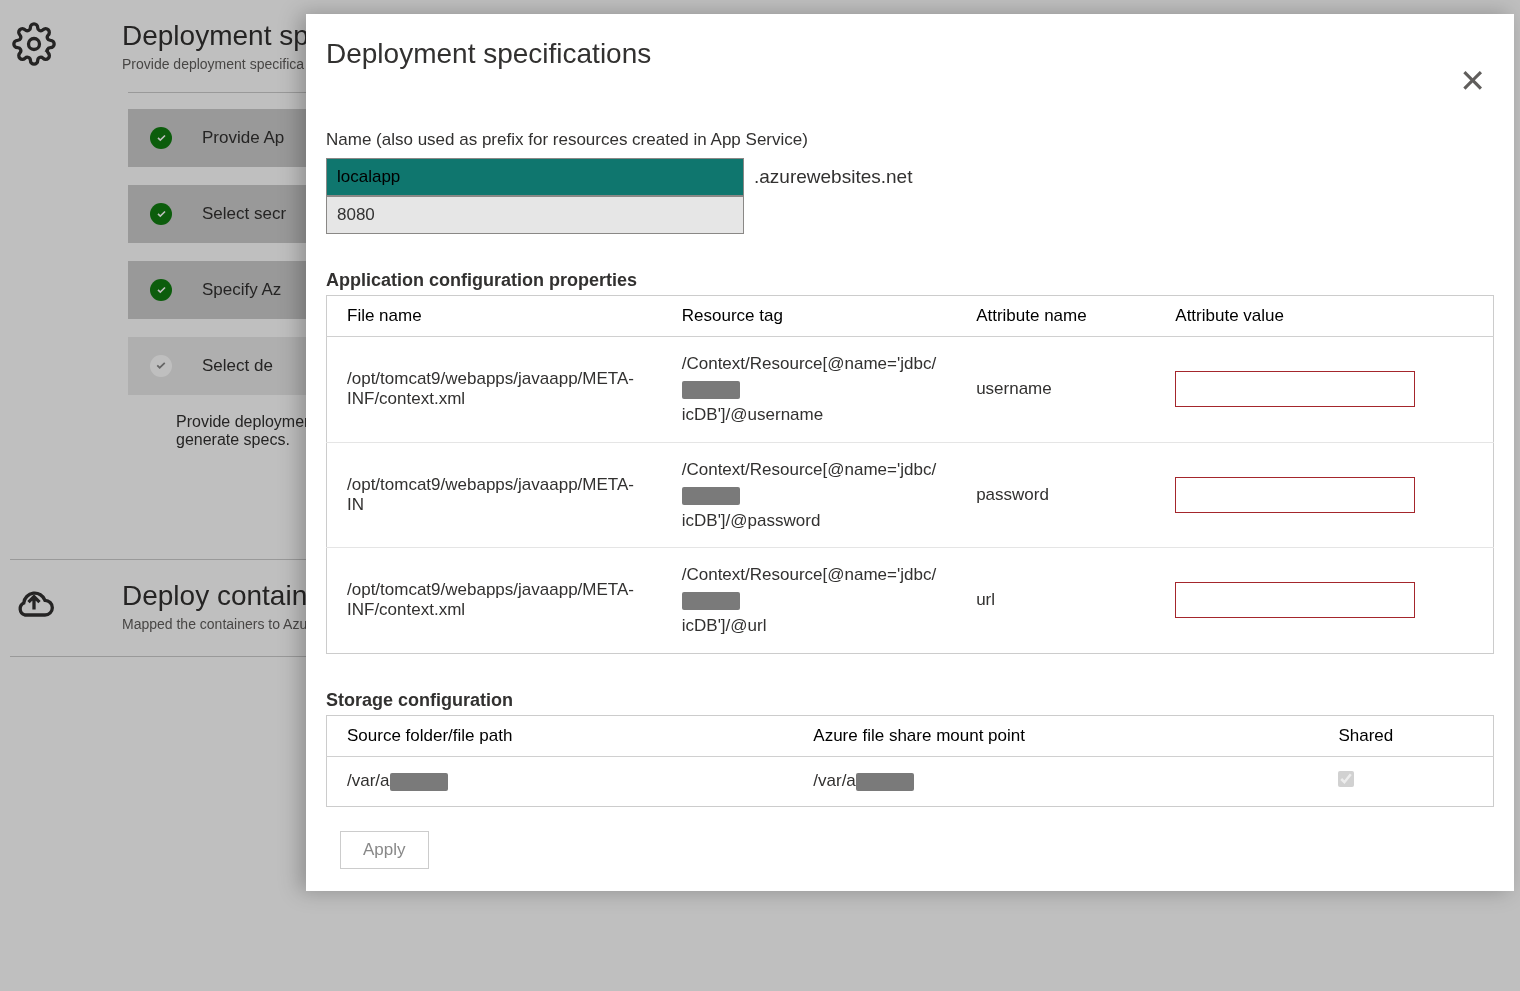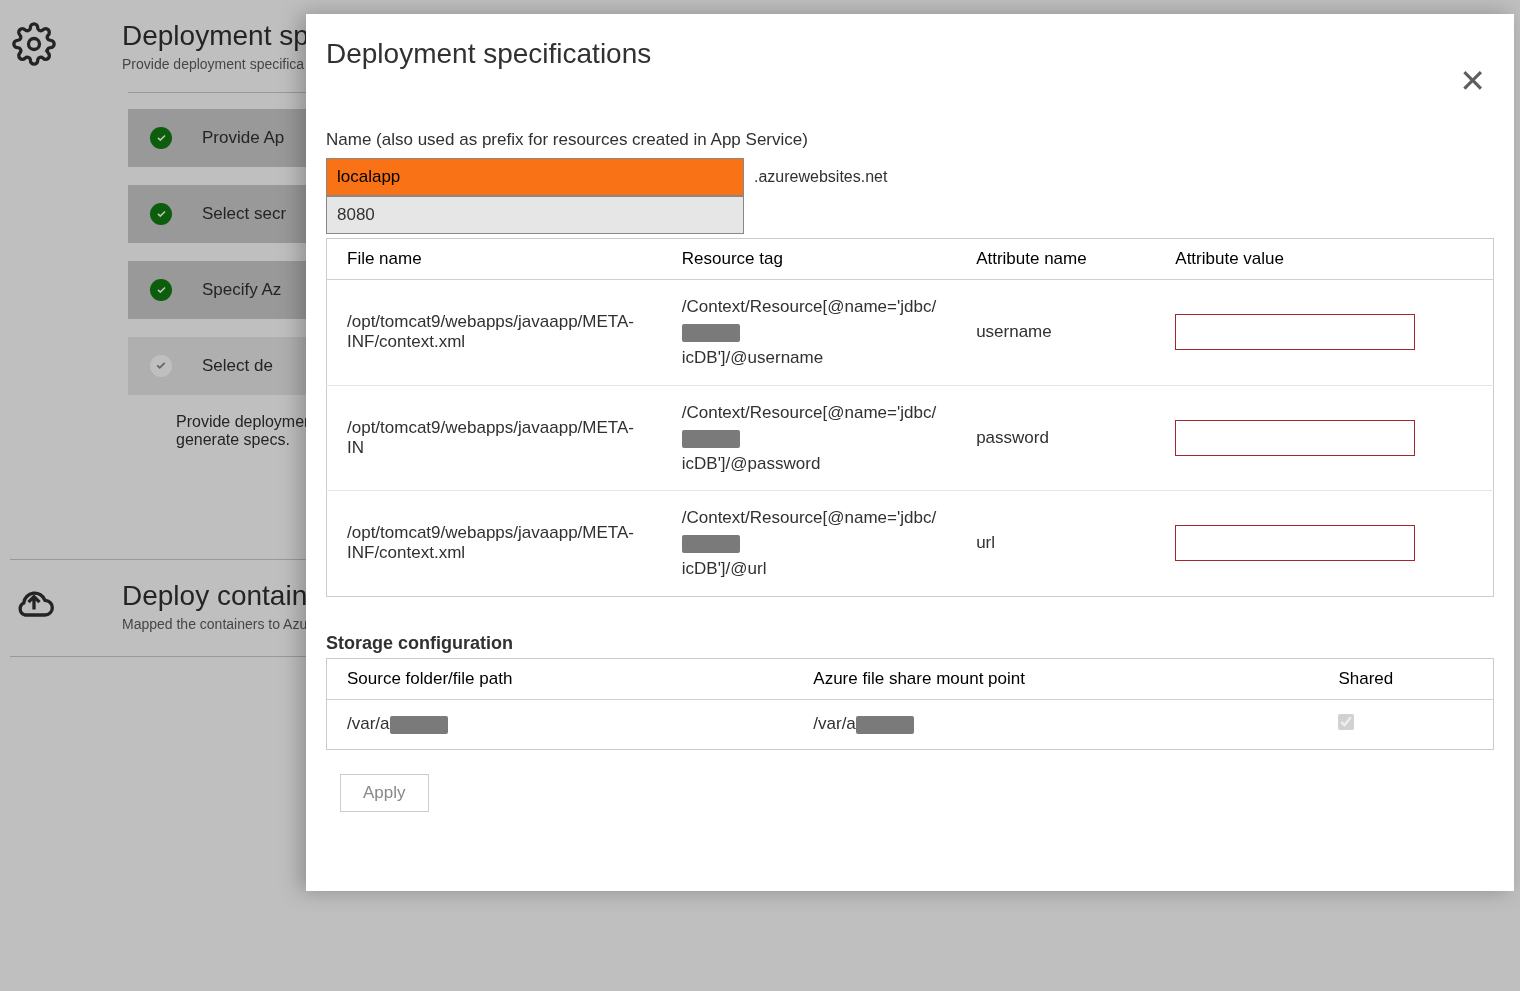--- a/index.html
+++ b/index.html
@@ -96,24 +96,24 @@
     margin-top: 20px;
   }
 
   .field-label { font-size: 17px; color: #323130; margin-top: 26px; margin-bottom: 8px; }
   .field-row { display: flex; align-items: center; gap: 10px; }
   .text-input {
     width: 418px;
     padding: 8px 10px;
     font-size: 17px;
     border: 1px solid #8a8886;
-    background: #f97316;
+    background: #0f766e;
   }
   .text-input.disabled { background: #e6e6e6; color: #333; }
-  .suffix-text { font-size: 16px; color: #323130; }
+  .suffix-text { font-size: 19px; color: #323130; }
 
   .section-title { font-size: 18px; font-weight: 700; color: #323130; margin-top: 36px; margin-bottom: 0; }
 
   .tbl {
     width: 100%;
     border-collapse: collapse;
     margin-top: 4px;
     border: 1px solid #ccc;
   }
   .tbl th {
@@ -258,20 +258,21 @@
   </div>
 
   <div class="field-label">Name (also used as prefix for resources created in App Service)</div>
   <div class="field-row">
     <input class="text-input" value="localapp" style="">
     <span class="suffix-text">.azurewebsites.net</span>
   </div>
 
   <input class="text-input disabled" disabled="" value="8080" style="">
 
+  <div class="section-title">Application configuration properties</div>
   <table class="tbl">
     <thead>
       <tr>
         <th class="col-file">File name</th>
         <th class="col-sec">Resource tag</th>
         <th class="col-attr">Attribute name</th>
         <th class="col-val">Attribute value</th>
       </tr>
     </thead>
     <tbody>

